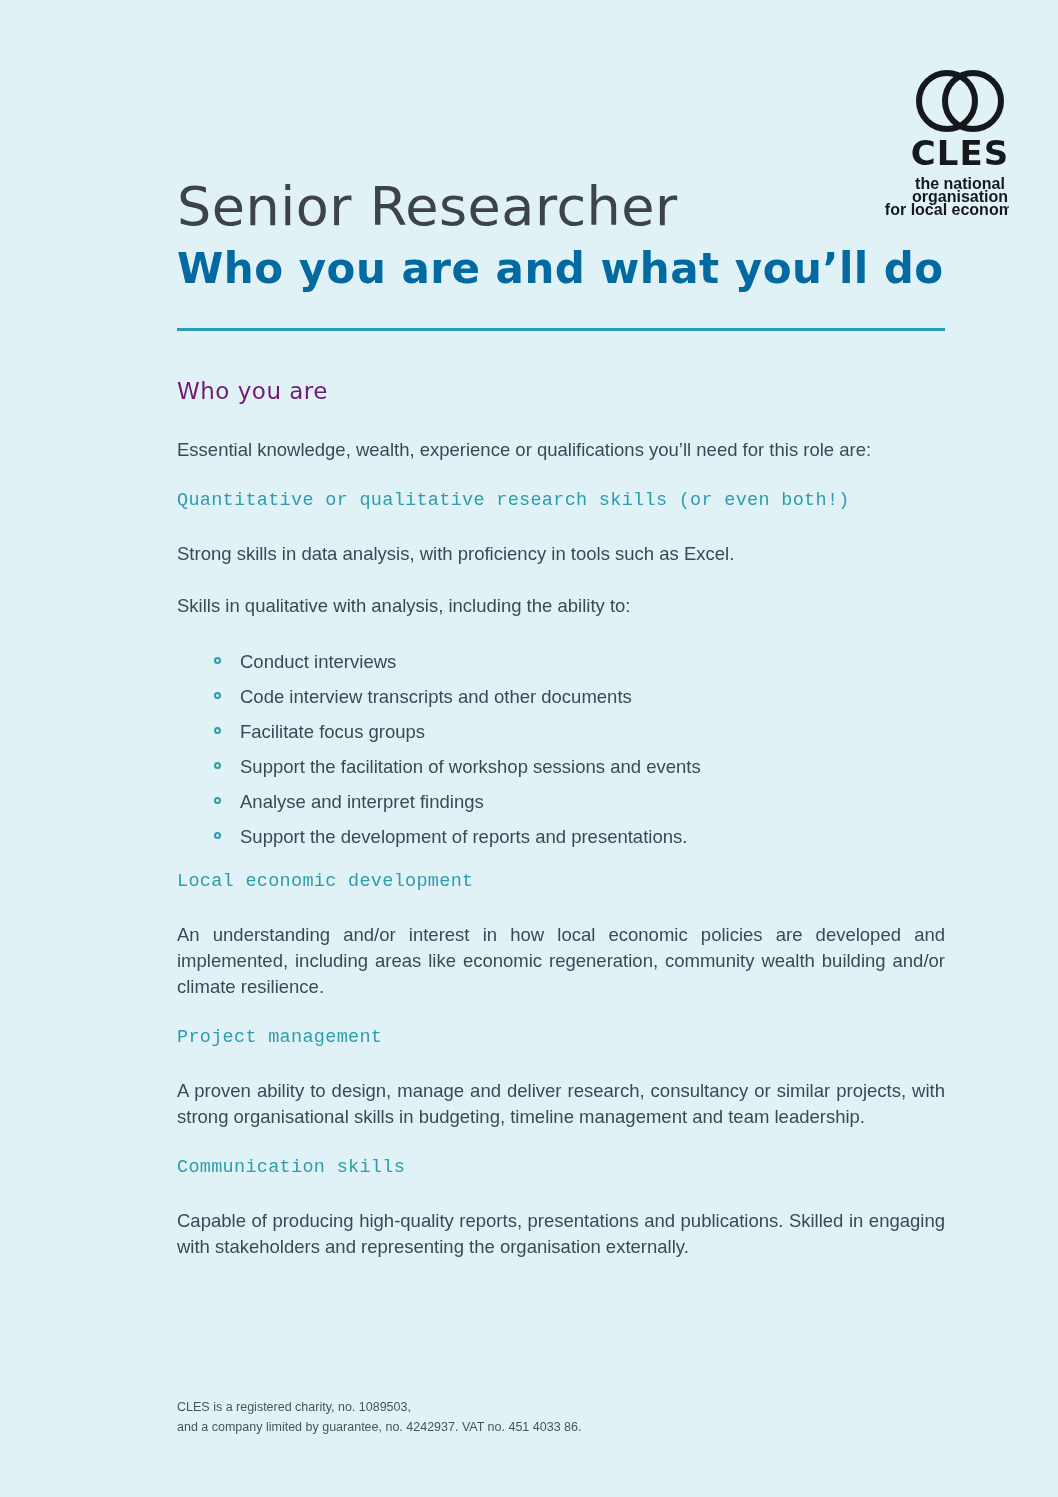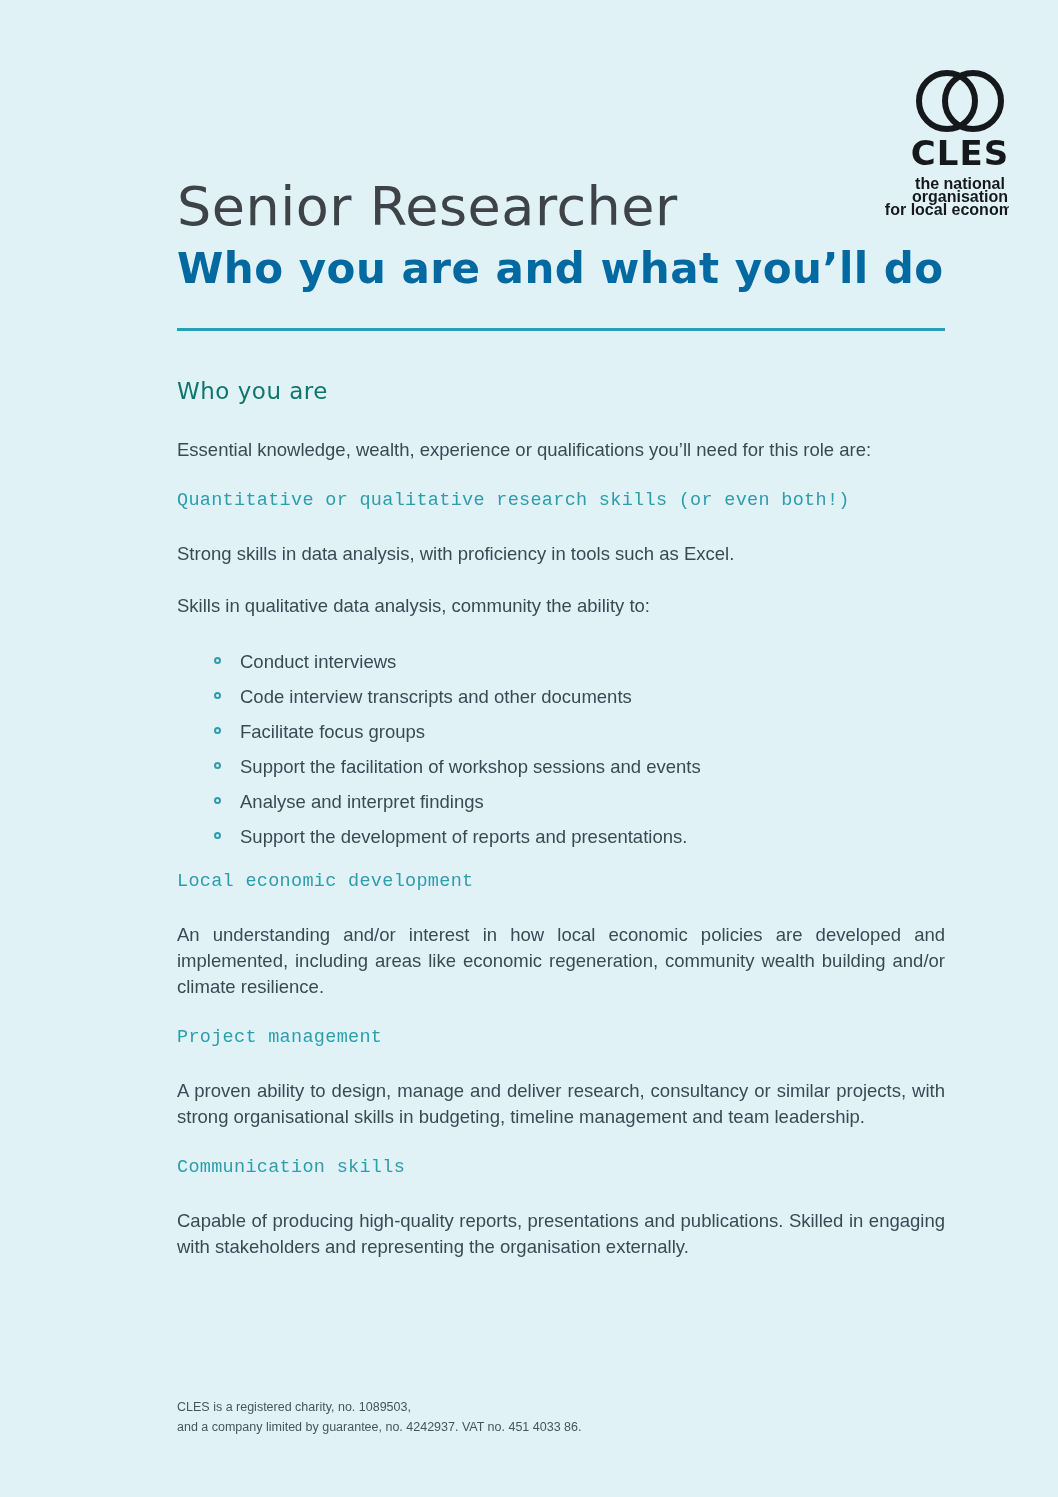--- a/index.html
+++ b/index.html
@@ -80,21 +80,21 @@
     width: 768px;
     font-size: 18.5px;
     line-height: 26px;
   }
   .section-heading {
     margin: 0 0 33px 0;
     font-family: "DejaVu Sans", sans-serif;
     font-size: 23px;
     font-weight: 500;
     letter-spacing: 0.5px;
-    color: #0f766e;
+    color: #701a75;
     line-height: 26px;
   }
   .body-content p {
     margin: 0 0 26px 0;
     text-align: justify;
   }
   .subhead {
     margin: 4px 0 28px 0;
     font-family: Liberation Mono, monospace;
     font-size: 18.5px;
@@ -159,21 +159,21 @@
   </div>
 
   <div class="body-content">
 
     <h3 class="section-heading">Who you are</h3>
 
     <p>Essential knowledge, wealth, experience or qualifications you’ll need for this role are:</p>
 
     <h4 class="subhead">Quantitative or qualitative research skills (or even both!)</h4>
     <p>Strong skills in data analysis, with proficiency in tools such as Excel.</p>
-    <p>Skills in qualitative data analysis, community the ability to:</p>
+    <p>Skills in qualitative with analysis, including the ability to:</p>
 
     <ul class="bullet-list">
       <li>
         <span class="bullet-marker"></span>
         <span>Conduct interviews</span>
       </li>
       <li>
         <span class="bullet-marker"></span>
         <span>Code interview transcripts and other documents</span>
       </li>

